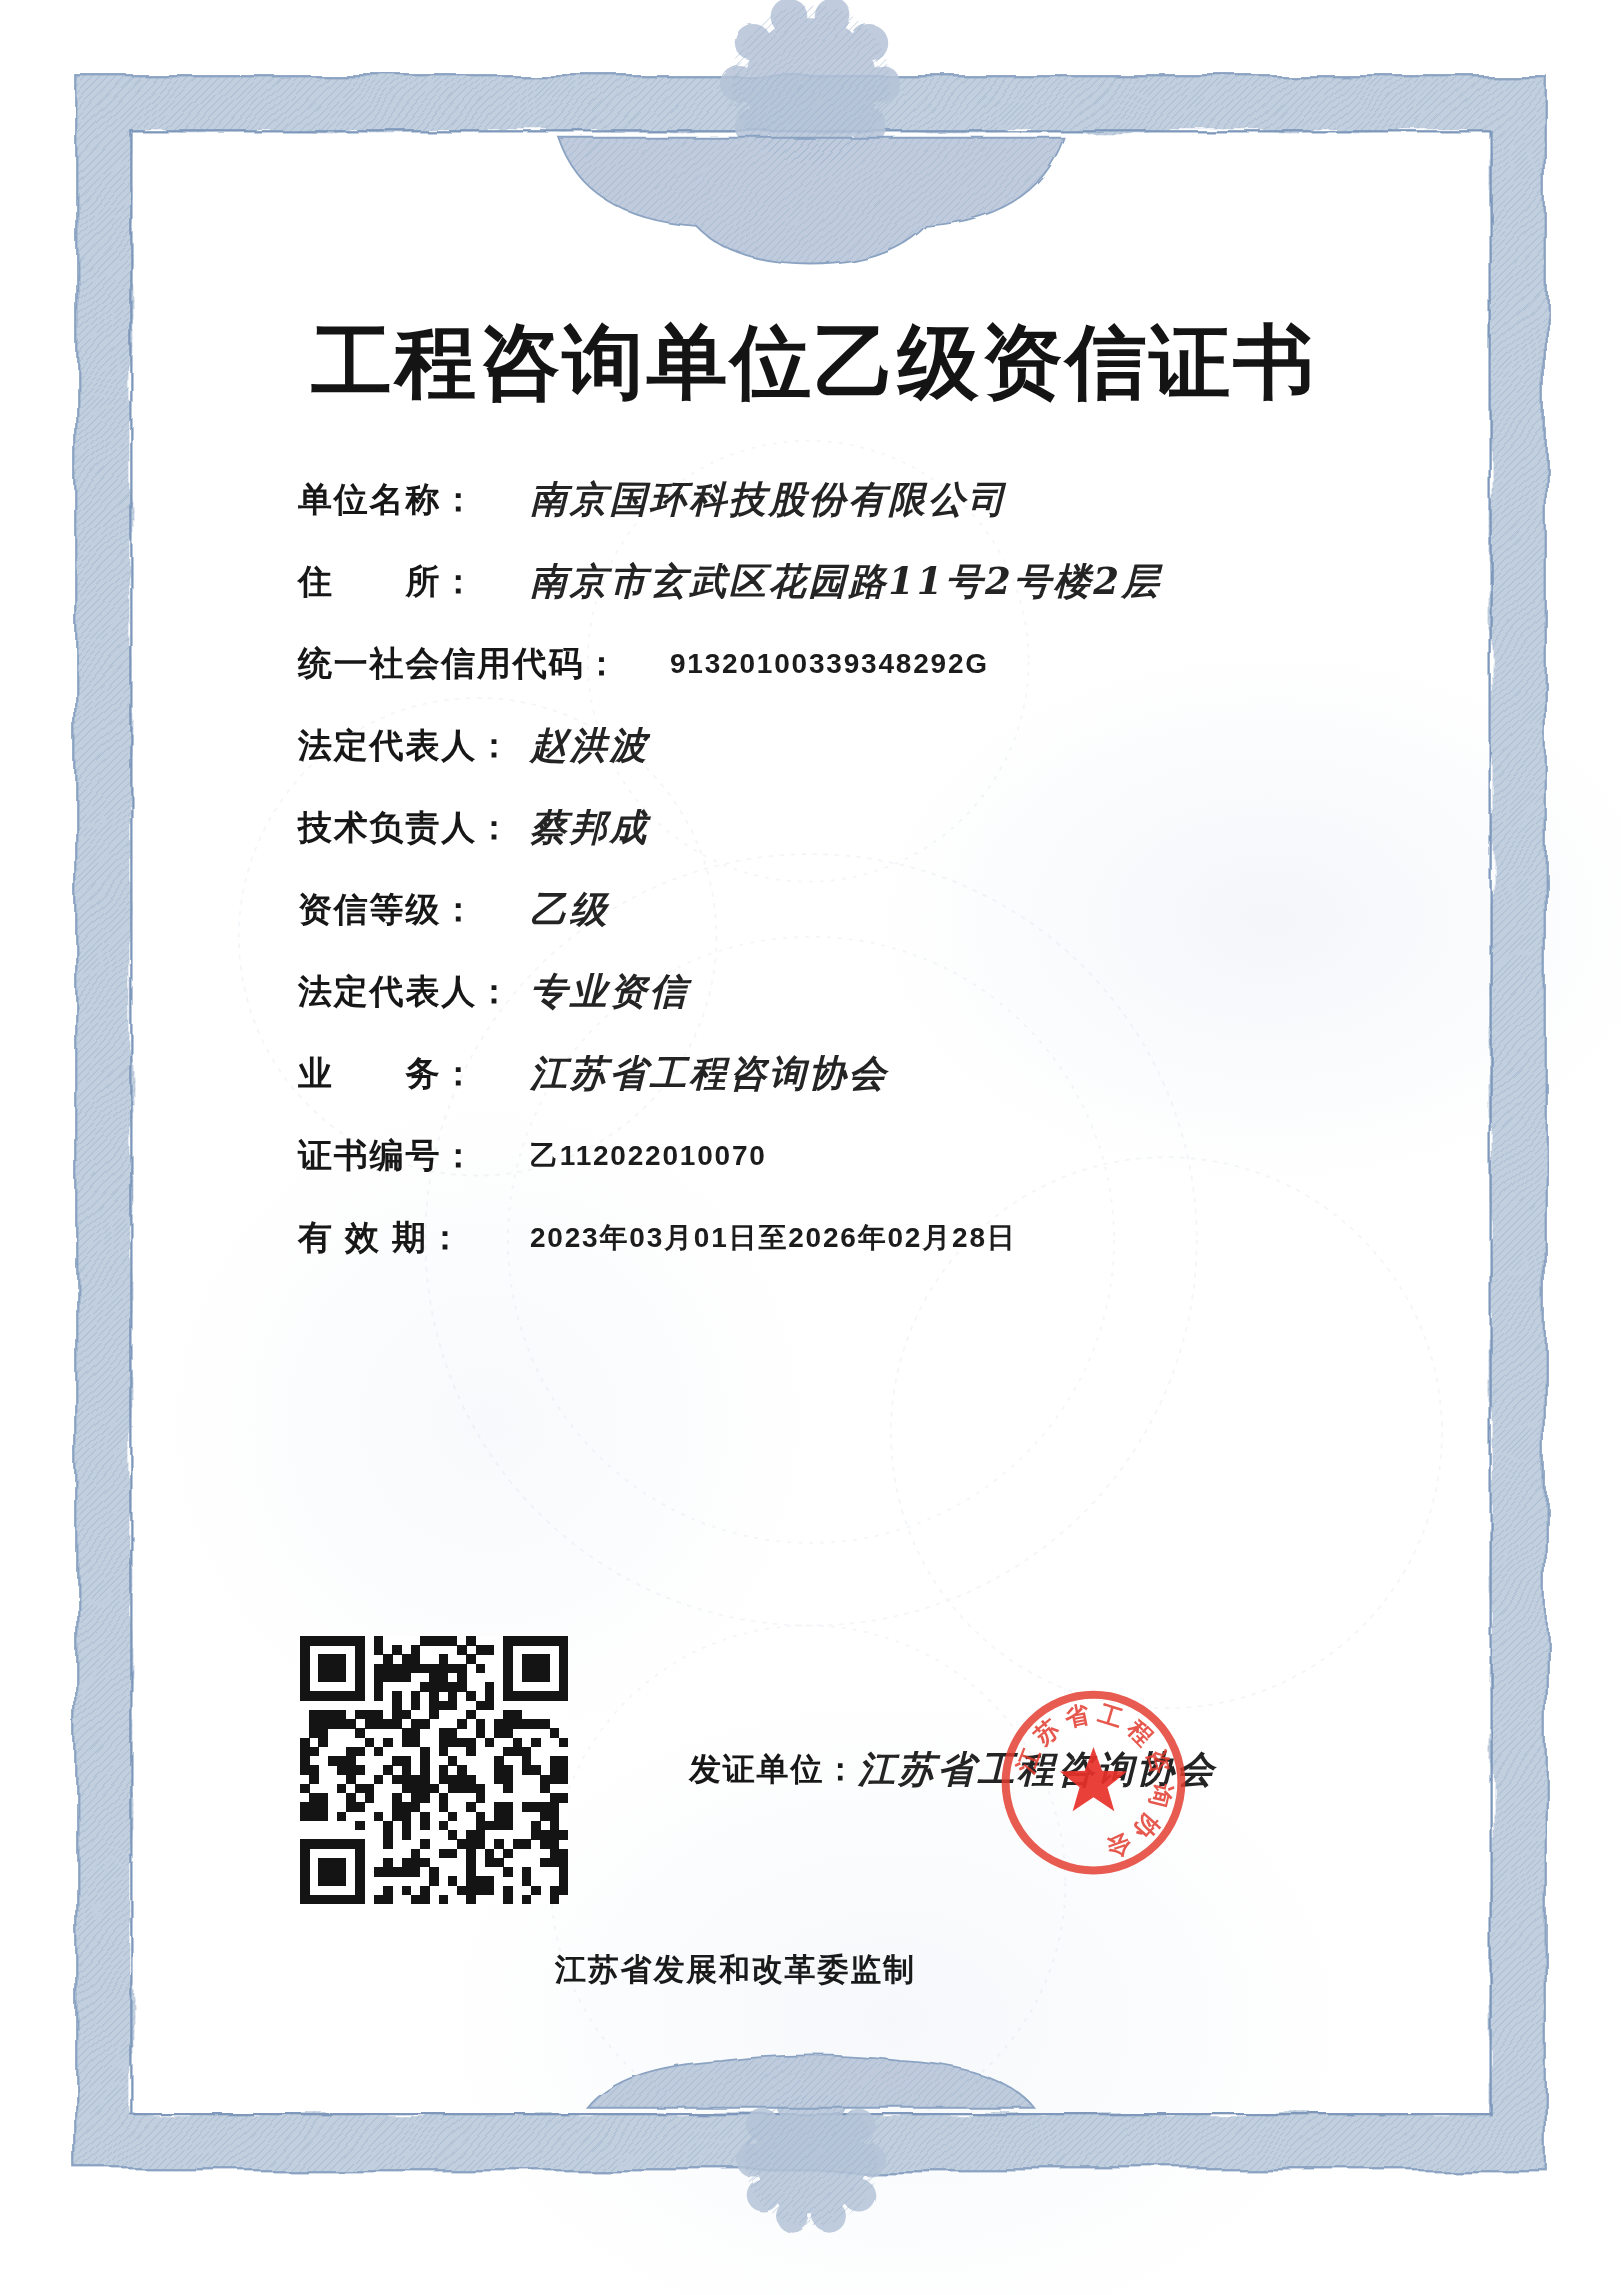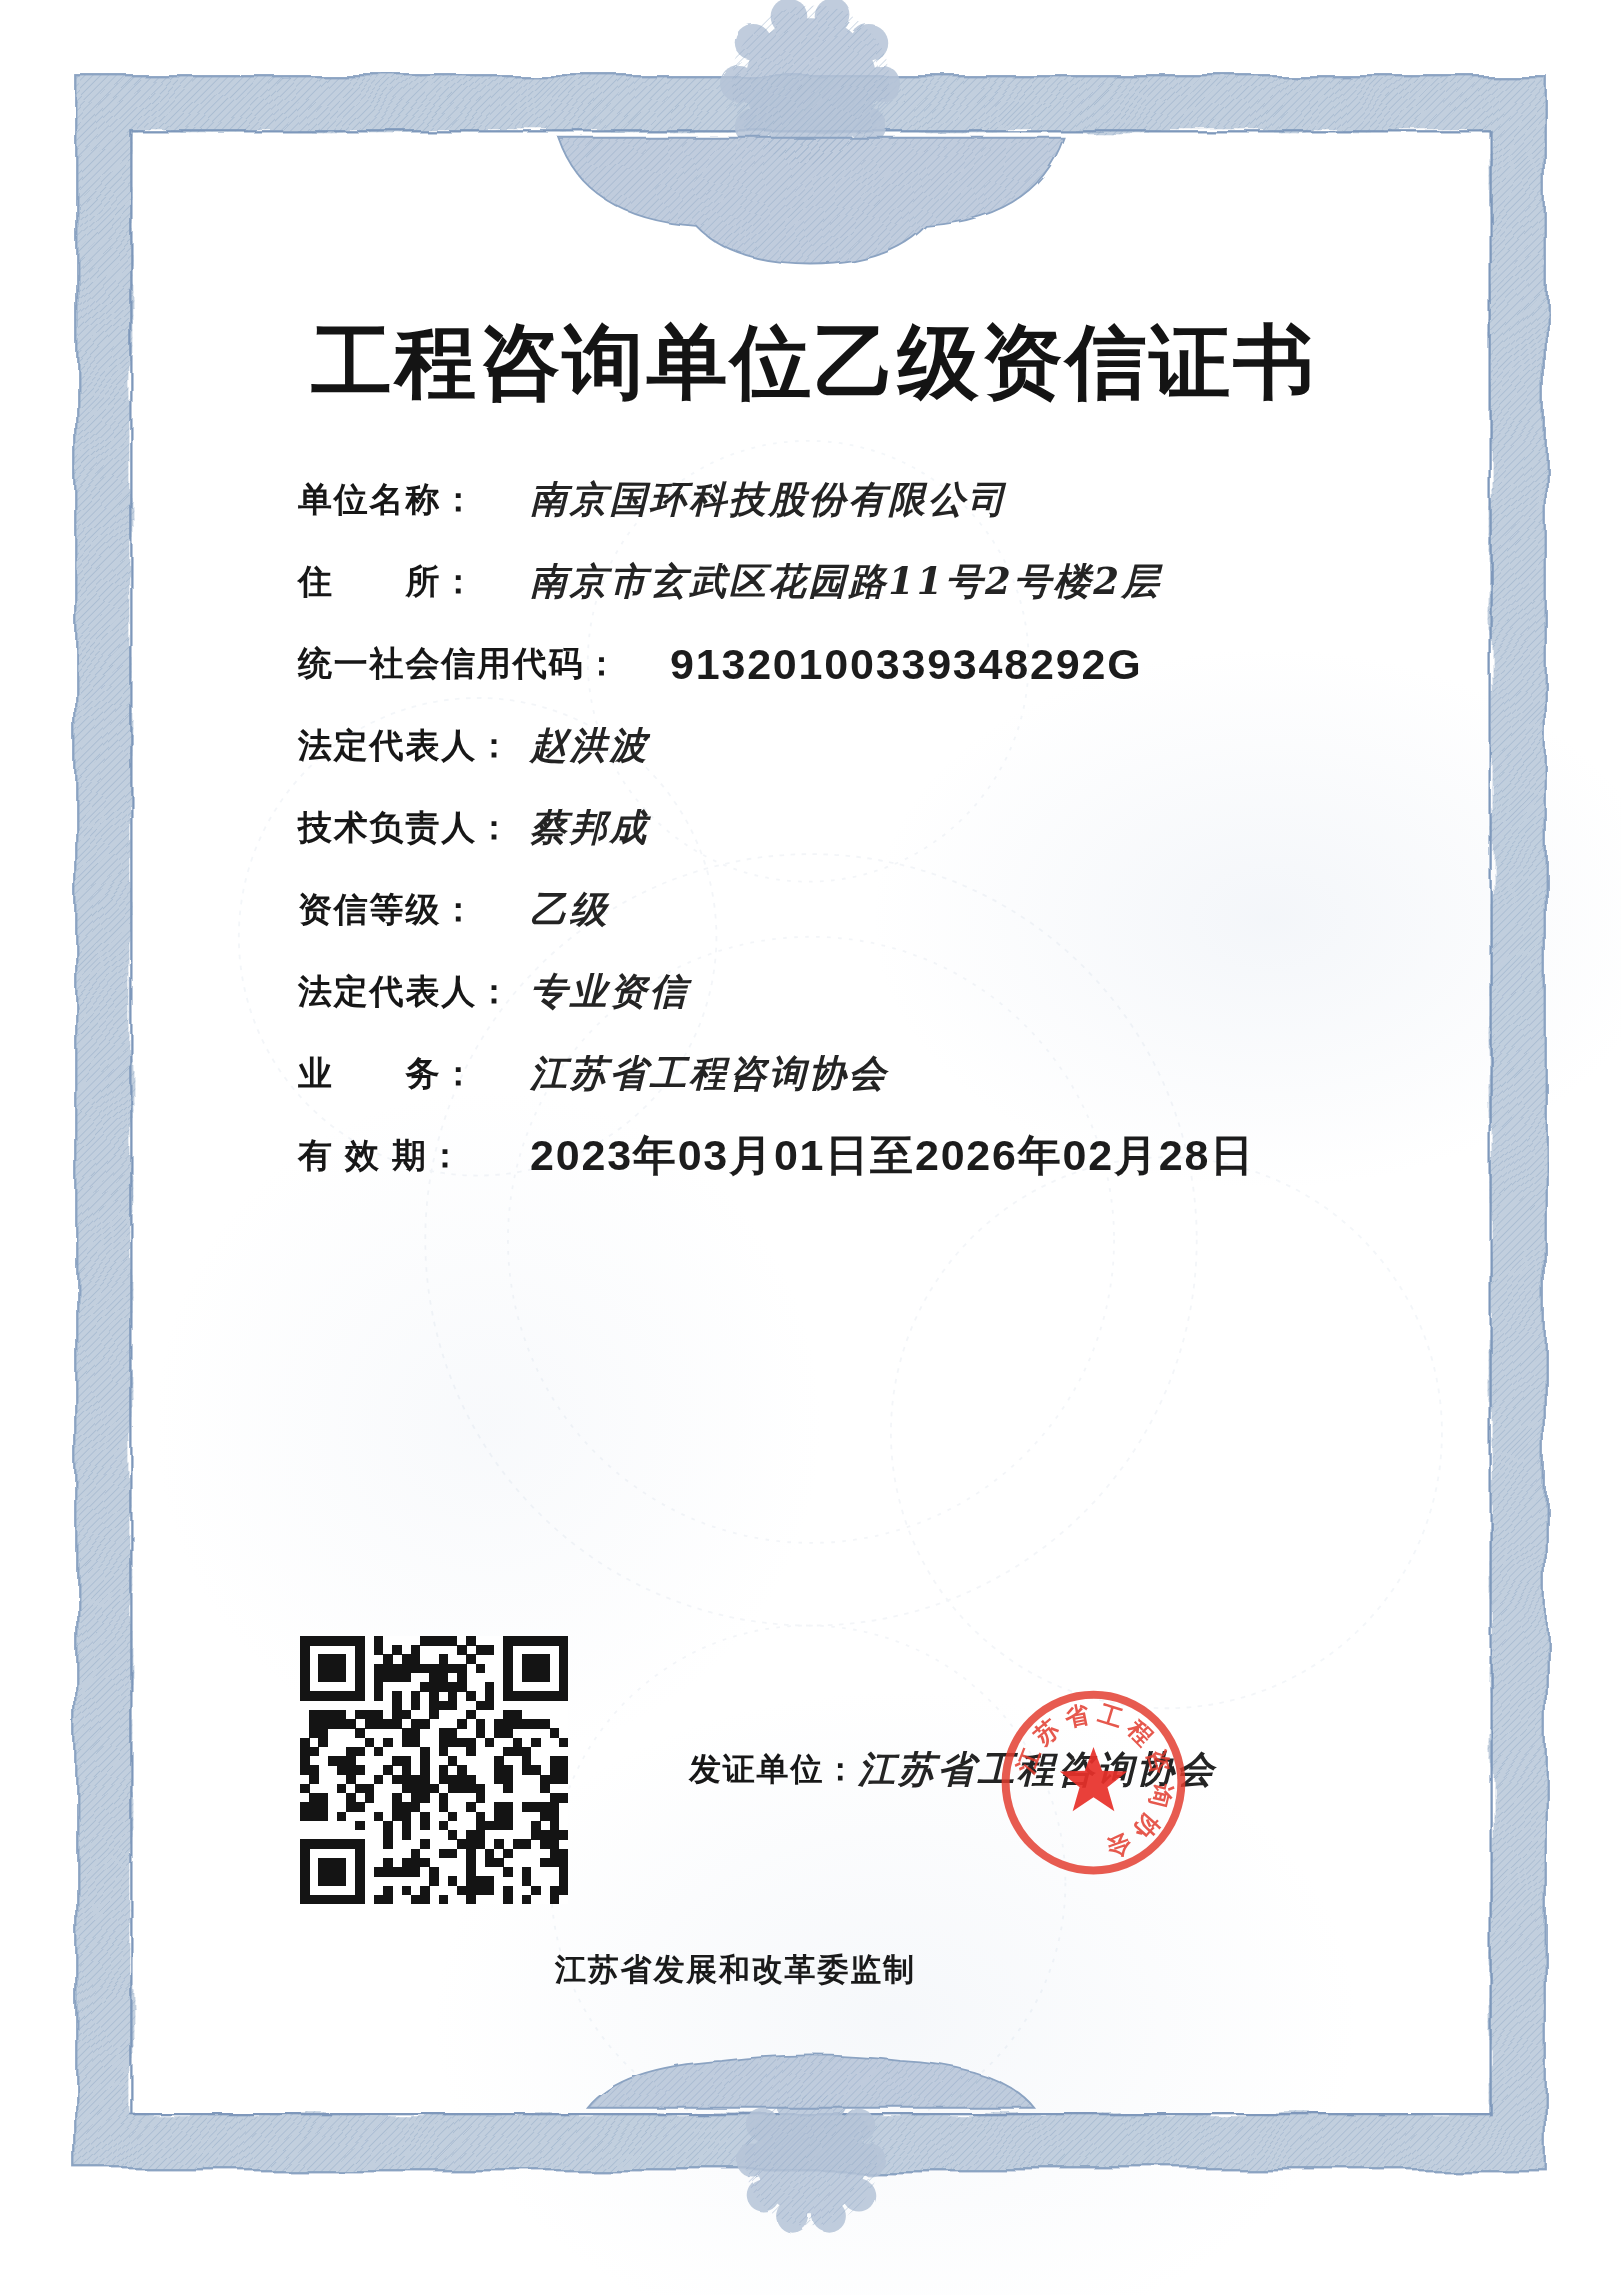--- a/index.html
+++ b/index.html
@@ -18,21 +18,21 @@
 
   .title{position:absolute;top:309px;left:0;width:100%;text-align:center;margin:0;
          font-size:81px;font-weight:700;letter-spacing:2.8px;color:#141414;}
 
   #fields{position:absolute;left:298px;top:459px;width:1102px;text-align:right;}
   .row{position:relative;height:82px;}
   .lbl{position:absolute;left:0;top:50%;transform:translateY(-50%);
        font-size:34px;font-weight:700;letter-spacing:1.8px;color:#171717;white-space:pre;}
   .val{position:absolute;left:232px;top:50%;transform:translateY(-50%);white-space:nowrap;}
   .row.wide .val{left:372px;}
-  .val.plain{font-size:43px;font-weight:700;letter-spacing:1.8px;color:#1c1c1c;}
+  .val.plain{font-size:28px;font-weight:700;letter-spacing:1.8px;color:#1c1c1c;}
   .val.script{font-family:"DejaVu Serif",serif;font-style:italic;font-weight:600;
               font-size:37px;letter-spacing:2.8px;color:#242424;}
 
   .qr{position:absolute;left:300px;top:1636px;width:268px;height:268px;background:#ffffff;}
 
   .issuer{position:absolute;left:681px;top:1741px;height:57px;display:flex;align-items:center;margin-left:8px;}
   .issuer .ilbl{font-size:32px;font-weight:700;letter-spacing:1.8px;color:#171717;}
   .issuer .ival{font-family:"DejaVu Serif",serif;font-style:italic;font-weight:600;
                 font-size:37px;letter-spacing:2.8px;color:#242424;white-space:nowrap;}
 
@@ -153,20 +153,24 @@
           <span class="lbl">资信等级：</span>
           <span class="val script">乙级</span>
         </div>
         <div class="row">
           <span class="lbl">法定代表人：</span>
           <span class="val script">专业资信</span>
         </div>
         <div class="row">
           <span class="lbl">业　　务：</span>
           <span class="val script">江苏省工程咨询协会</span>
+        </div>
+        <div class="row">
+          <span class="lbl">证书编号：</span>
+          <span class="val plain">乙112022010070</span>
         </div>
         <div class="row">
           <span class="lbl">有 效 期：</span>
           <span class="val plain">2023年03月01日至2026年02月28日</span>
         </div>
       </div>
 
     <svg id="qr" class="qr" viewBox="0 0 29 29" shape-rendering="crispEdges" xmlns="http://www.w3.org/2000/svg">
         <rect x="0" y="0" width="1.03" height="1.03" fill="#141414"></rect>
         <rect x="1" y="0" width="1.03" height="1.03" fill="#141414"></rect>

